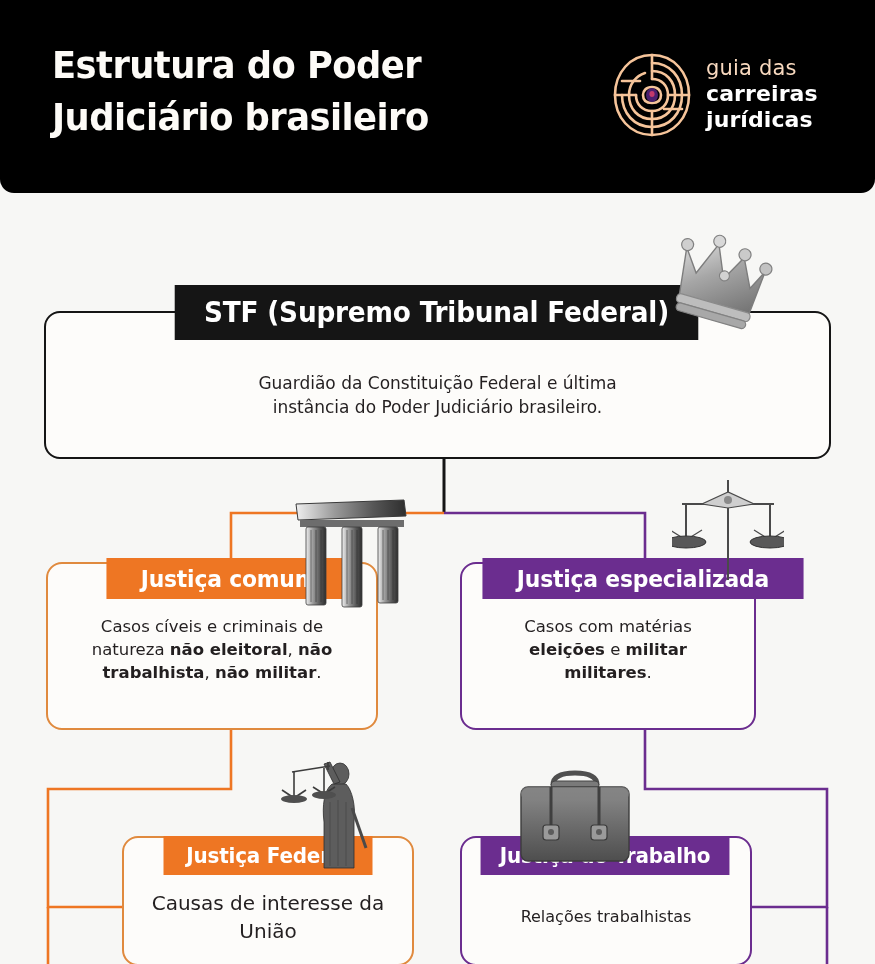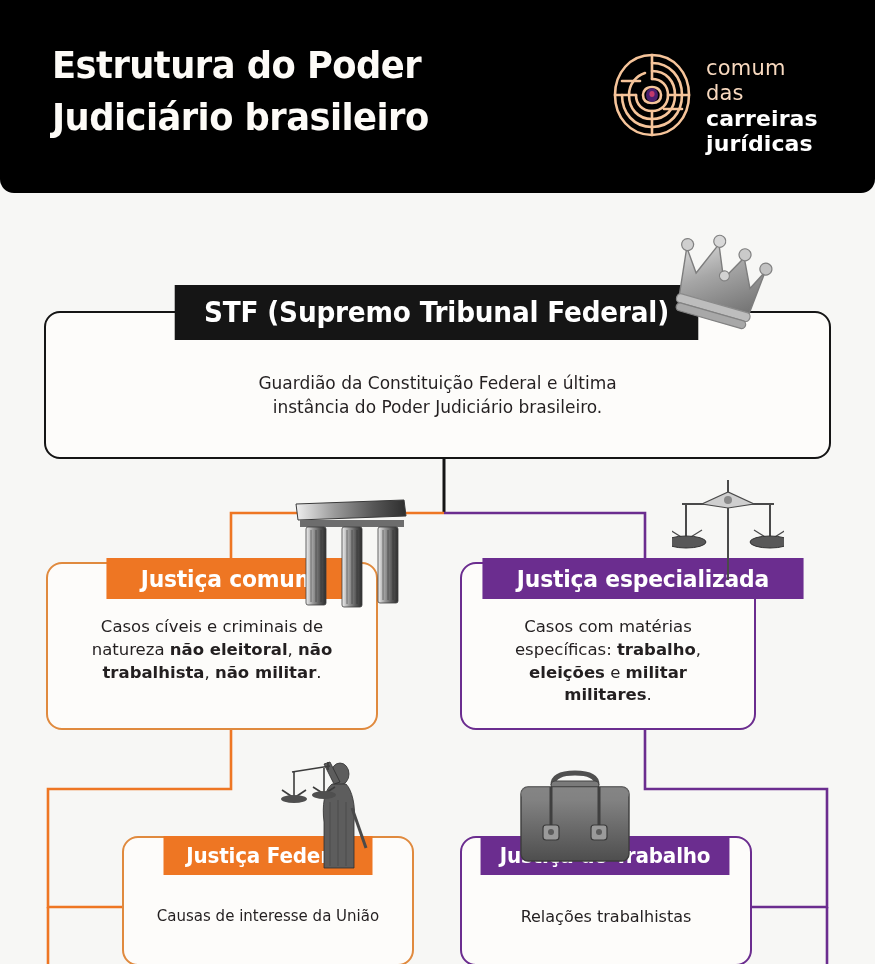--- a/index.html
+++ b/index.html
@@ -108,21 +108,21 @@
   #jf-card{
     left:122px; top:836px; width:292px; height:130px;
     border:2.2px solid #e08a3e;
   }
   #jf-label{
     left:158px; top:836px; width:220px; height:39px;
     background:#ee7623; font-size:21px;
     transform:scaleX(0.95); transform-origin:center center;
     z-index:6;
   }
-  #jf-body{ top:68px; padding:0 12px; font-size:15px; }
+  #jf-body{ top:52px; padding:0 12px; font-size:20px; }
 
   
   #jt-card{
     left:460px; top:836px; width:292px; height:130px;
     border:2.2px solid #6b2d8f;
   }
   #jt-label{
     left:474px; top:836px; width:262px; height:39px;
     background:#6b2d8f; font-size:21px;
     transform:scaleX(0.95); transform-origin:center center;
@@ -163,21 +163,21 @@
             <path d="M42 4 L42 28"></path>
             <path d="M42 60 L42 84"></path>
             <path d="M12 30 L30 30"></path>
             <path d="M54 58 L72 58"></path>
           </g>
           <ellipse cx="42" cy="44" rx="6" ry="7" fill="#4a1f6e"></ellipse>
           <ellipse cx="42" cy="43" rx="2.6" ry="3" fill="#c33a6b"></ellipse>
         </svg>
       </div>
       <div class="logo-text">
-        <div class="logo-l1">comum das</div>
+        <div class="logo-l1">guia das</div>
         <div class="logo-l2">carreiras</div>
         <div class="logo-l2">jurídicas</div>
       </div>
     </div>
   </div>
 
   <svg id="wires" viewBox="0 0 875 964">
 
     <path d="M444 459 L444 514" stroke="#151515" stroke-width="3" fill="none"></path>
 
@@ -265,23 +265,20 @@
           <line x1="96" y1="32" x2="96" y2="102"></line>
         <line x1="101" y1="32" x2="101" y2="102"></line>
       </g>
     </svg>
   </div>
 
   <div class="card" id="je-card">
     <div class="card-body" id="je-body">
       <div><span>Casos com matérias</span></div>
       <div>
-        <span>específicas: </span><b>trabalho</b><span>,</span>
-      </div>
-      <div>
         <b>eleições</b><span> e </span><b>militar militares</b><span>.</span>
       </div>
     </div>
   </div>
   <div class="card-label" id="je-label">Justiça especializada</div>
 
   <div class="decor" id="scales-img">
     <svg viewBox="0 0 112 104" width="112" height="104">
       <g stroke="#4a4a4a" stroke-width="2" fill="none">
         <line x1="56" y1="2" x2="56" y2="102"></line>

